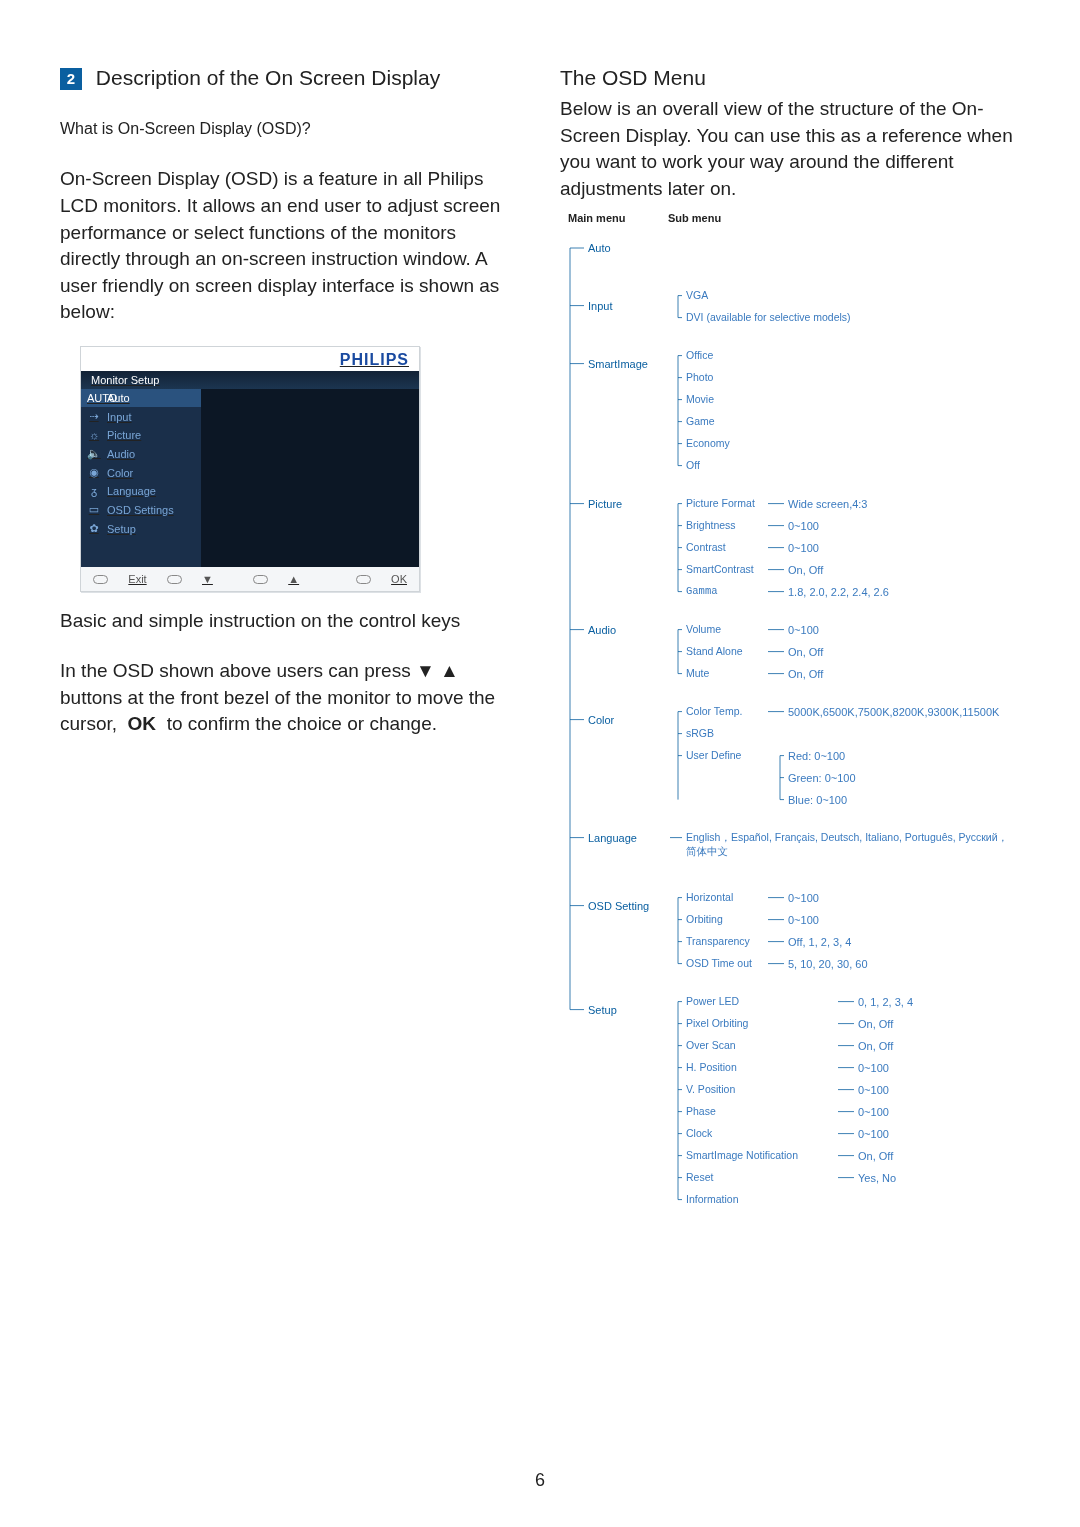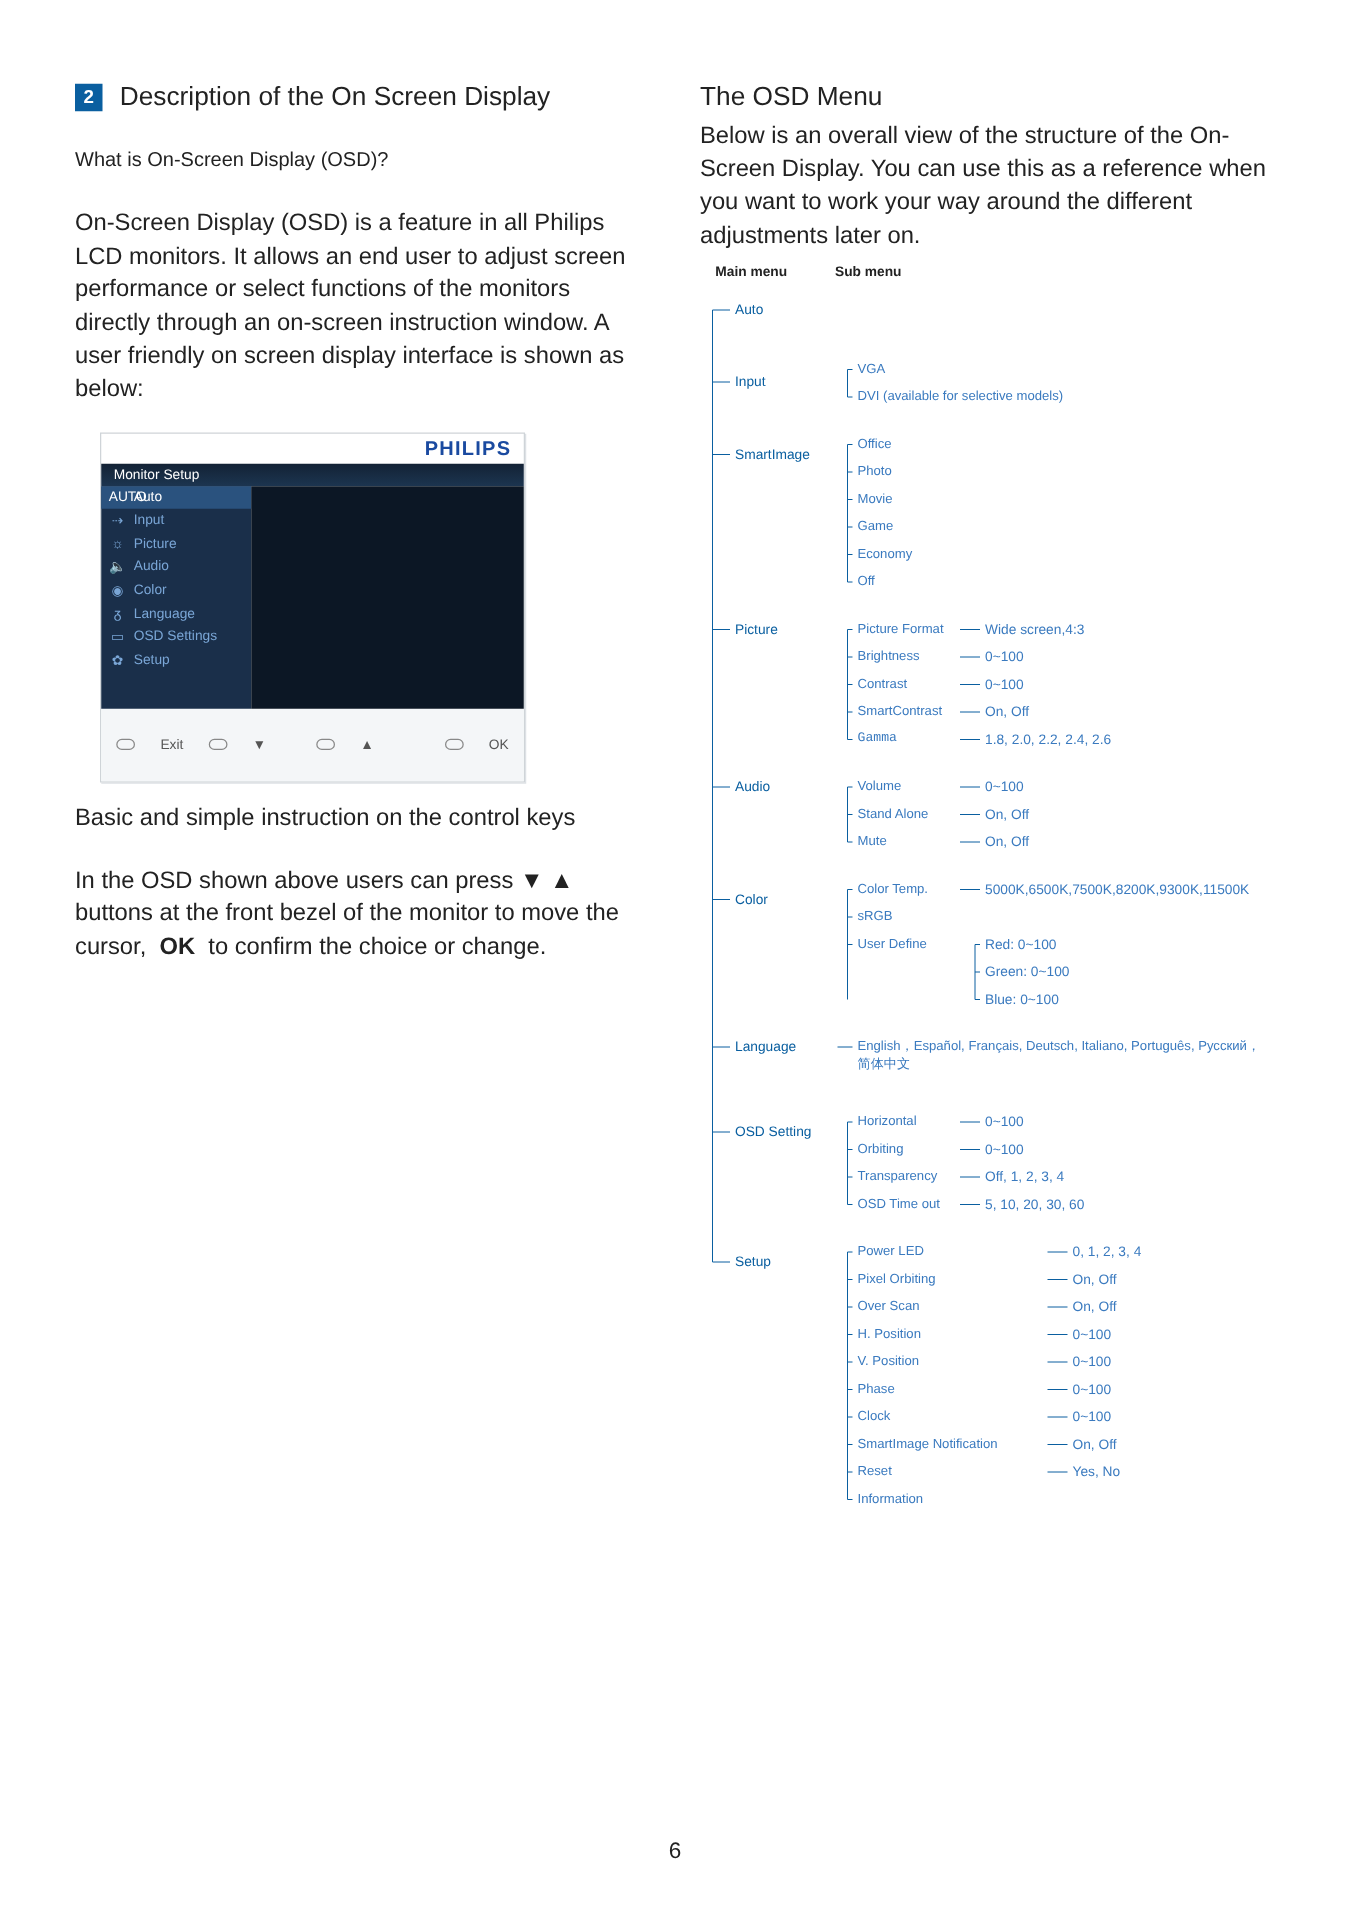--- a/index.html
+++ b/index.html
@@ -42,20 +42,21 @@
   h3.sub{font-weight:normal;font-size:16px;margin:0 0 28px 0;}
   p.body{font-size:19px;line-height:1.4;margin:0 0 10px 0;}
 
   
   .osd-wrap{
     width:340px;
     margin:20px 0 18px 20px;
     border:1px solid #cfd4d8;
     background:#fff;
     box-shadow:1px 1px 0 #dde1e5;
+    text-decoration:underline;
   }
   .osd-brand{
     text-align:right;
     font-weight:bold;
     font-size:16px;
     color:#1a4aa0;
     padding:4px 10px 2px;
     letter-spacing:1px;
   }
   .osd-head{
@@ -72,30 +73,30 @@
   }
   .osd-menu .row{
     display:flex;align-items:center;gap:6px;
     padding:3px 6px;
   }
   .osd-menu .row.sel{background:#2a527e;color:#fff;}
   .osd-menu .ic{width:14px;display:inline-block;text-align:center;}
   .osd-preview{flex:1;background:#0c1725;}
   .osd-foot{
     display:flex;align-items:center;gap:20px;
-    background:#f4f6f8;padding:23px 12px;
+    background:#f4f6f8;padding:6px 12px;
     font-size:11px;color:#555;
   }
   .osd-foot .keyic{display:inline-block;border:1px solid #888;border-radius:7px;width:18px;height:9px;}
 
   h3.basic{font-weight:normal;font-size:19px;margin:10px 0 26px 0;}
 
   
   h3.osdmenu{font-weight:normal;font-size:21px;margin:6px 0 6px 0;}
-  .tree-hdr{display:flex;gap:34px;font-size:11px;font-weight:bold;margin:10px 0 6px 8px;text-align:center;}
+  .tree-hdr{display:flex;gap:34px;font-size:11px;font-weight:bold;margin:10px 0 6px 8px;}
   .tree-hdr span:first-child{width:66px;}
 
   .tree{
     position:relative;
     font-size:11px;
     line-height:1.3;
     color:var(--blue);
     padding-left:8px;
   }
   .tree svg{position:absolute;left:0;top:0;}

